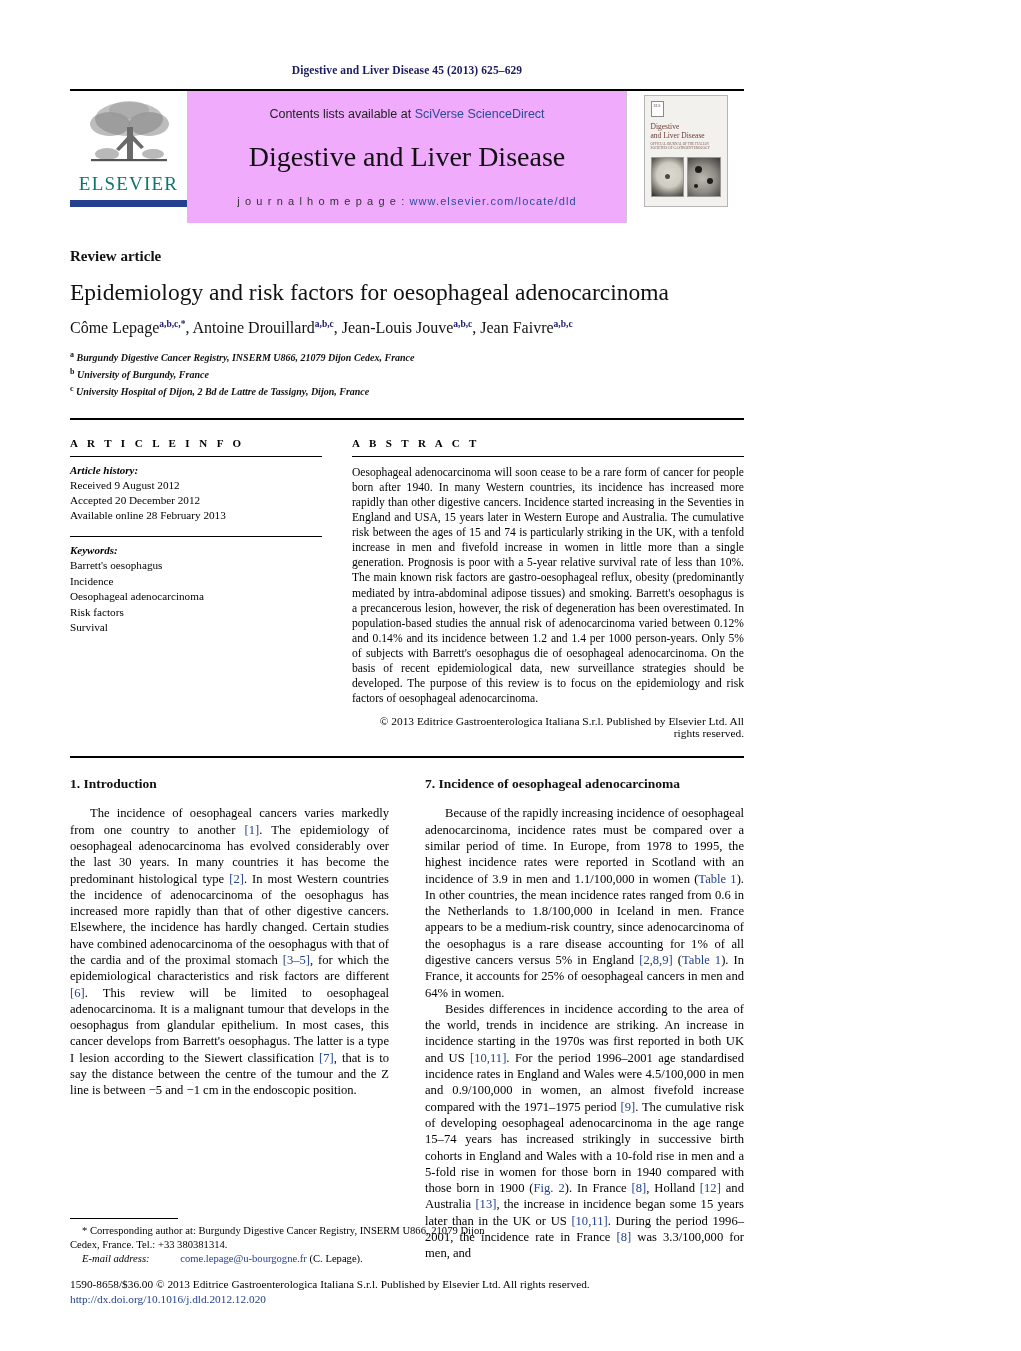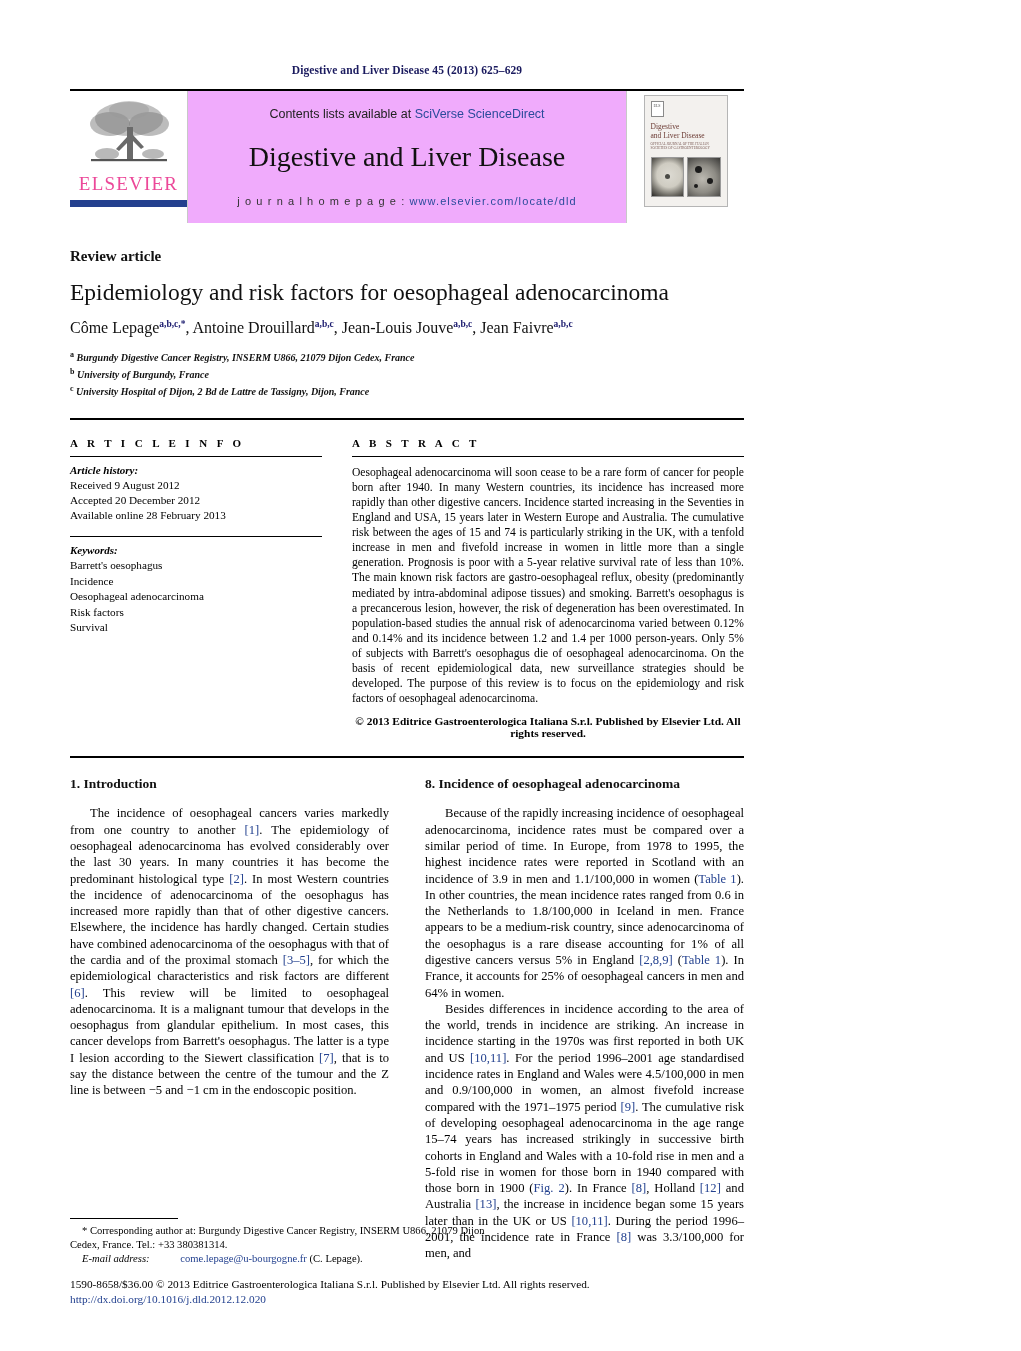--- a/index.html
+++ b/index.html
@@ -50,21 +50,21 @@
     justify-content: flex-start;
     padding-top: 6px;
     box-sizing: border-box;
     border-right: 1px solid #c8c8c8;
   }
   .els-tree { width: 92px; height: 76px; display:block; }
   .els-word {
     font-family: "Liberation Serif", serif;
     font-size: 19px;
     letter-spacing: 1.2px;
-    color: #ec4899;
+    color: #0f766e;
     margin-top: 1px;
     line-height: 1;
   }
   .els-rule {
     width: 100%;
     height: 7px;
     background: #24408E;
     margin-top: 7px;
   }
 
@@ -196,22 +196,21 @@
   .abs-body {
     margin-top: 8px;
     font-size: 11.6px;
     line-height: 15.1px;
     text-align: justify;
     color:#000;
   }
   .abs-copy {
     margin-top: 9px;
     font-size: 11.4px;
-    text-align: center;
-    font-weight: bold;
+    text-align: right;
   }
 
   
   .main-rule { border-top: 2.5px solid #000; margin-top: 17px; }
   .columns {
     margin-top: 18px;
     display: flex;
     gap: 36px;
   }
   .col { flex: 1 1 0; }
@@ -362,21 +361,21 @@
   <div class="main-rule"></div>
 
   <div class="columns">
 
     <div class="col">
       <h2 class="secnum">1.  Introduction</h2>
       <p class="body"><span>The incidence of oesophageal cancers varies markedly from one country to another </span><span class="ref">[1]</span><span>. The epidemiology of oesophageal adenocarcinoma has evolved considerably over the last 30 years. In many countries it has become the predominant histological type </span><span class="ref">[2]</span><span>. In most Western countries the incidence of adenocarcinoma of the oesophagus has increased more rapidly than that of other digestive cancers. Elsewhere, the incidence has hardly changed. Certain studies have combined adenocarcinoma of the oesophagus with that of the cardia and of the proximal stomach </span><span class="ref">[3–5]</span><span>, for which the epidemiological characteristics and risk factors are different </span><span class="ref">[6]</span><span>. This review will be limited to oesophageal adenocarcinoma. It is a malignant tumour that develops in the oesophagus from glandular epithelium. In most cases, this cancer develops from Barrett's oesophagus. The latter is a type I lesion according to the Siewert classification </span><span class="ref">[7]</span><span>, that is to say the distance between the centre of the tumour and the Z line is between −5 and −1 cm in the endoscopic position.</span></p>
     </div>
 
     <div class="col">
-      <h2 class="secnum">8.  Incidence of oesophageal adenocarcinoma</h2>
+      <h2 class="secnum">7.  Incidence of oesophageal adenocarcinoma</h2>
       <p class="body"><span>Because of the rapidly increasing incidence of oesophageal adenocarcinoma, incidence rates must be compared over a similar period of time. In Europe, from 1978 to 1995, the highest incidence rates were reported in Scotland with an incidence of 3.9 in men and 1.1/100,000 in women (</span><span class="ref">Table 1</span><span>). In other countries, the mean incidence rates ranged from 0.6 in the Netherlands to 1.8/100,000 in Iceland in men. France appears to be a medium-risk country, since adenocarcinoma of the oesophagus is a rare disease accounting for 1% of all digestive cancers versus 5% in England </span><span class="ref">[2,8,9]</span><span> (</span><span class="ref">Table 1</span><span>). In France, it accounts for 25% of oesophageal cancers in men and 64% in women.</span></p>
       <p class="body"><span>Besides differences in incidence according to the area of the world, trends in incidence are striking. An increase in incidence starting in the 1970s was first reported in both UK and US </span><span class="ref">[10,11]</span><span>. For the period 1996–2001 age standardised incidence rates in England and Wales were 4.5/100,000 in men and 0.9/100,000 in women, an almost fivefold increase compared with the 1971–1975 period </span><span class="ref">[9]</span><span>. The cumulative risk of developing oesophageal adenocarcinoma in the age range 15–74 years has increased strikingly in successive birth cohorts in England and Wales with a 10-fold rise in men and a 5-fold rise in women for those born in 1940 compared with those born in 1900 (</span><span class="ref">Fig. 2</span><span>). In France </span><span class="ref">[8]</span><span>, Holland </span><span class="ref">[12]</span><span> and Australia </span><span class="ref">[13]</span><span>, the increase in incidence began some 15 years later than in the UK or US </span><span class="ref">[10,11]</span><span>. During the period 1996–2001, the incidence rate in France </span><span class="ref">[8]</span><span> was 3.3/100,000 for men, and</span></p>
     </div>
   </div>
 
   <div class="footnote-wrap">
     <div class="fn-rule"></div>
     <p class="fn"><span>*</span><span> Corresponding author at: Burgundy Digestive Cancer Registry, INSERM U866, 21079 Dijon Cedex, France. Tel.: +33 380381314.</span></p>
     <p class="fn"><span class="ital">E-mail address:</span> <a href="#">come.lepage@u-bourgogne.fr</a><span> (C. Lepage).</span></p>
   </div>

